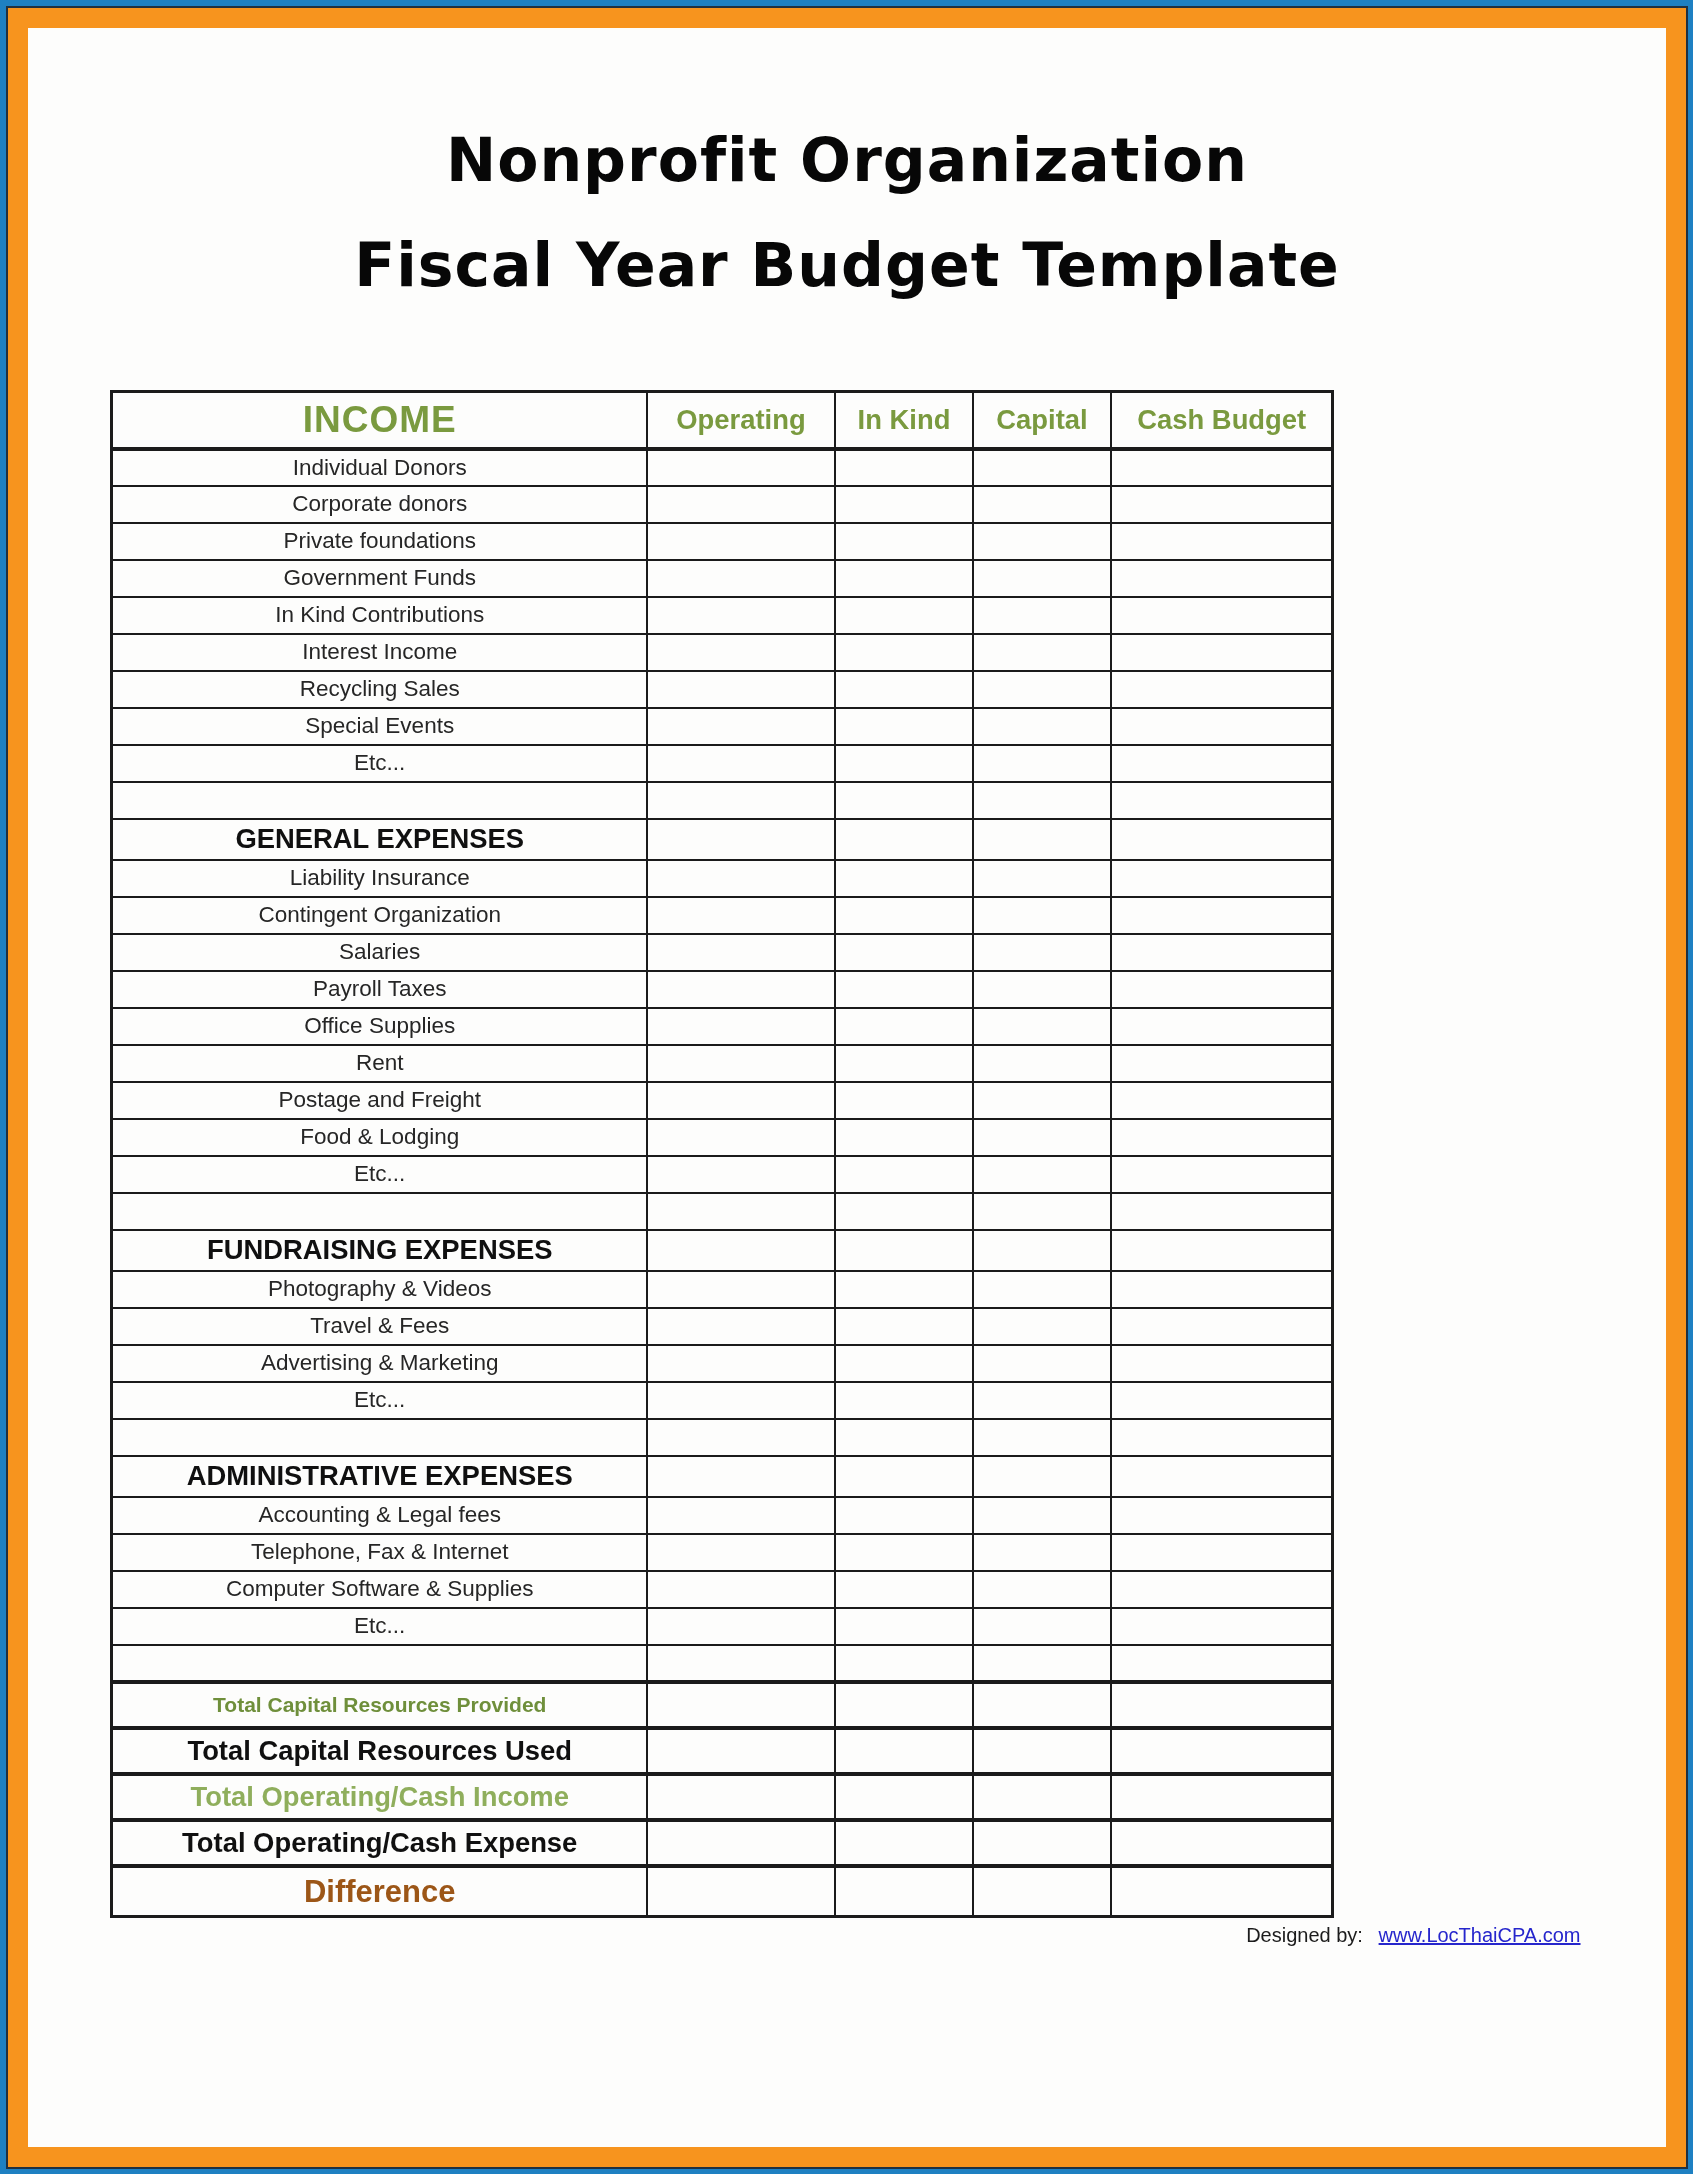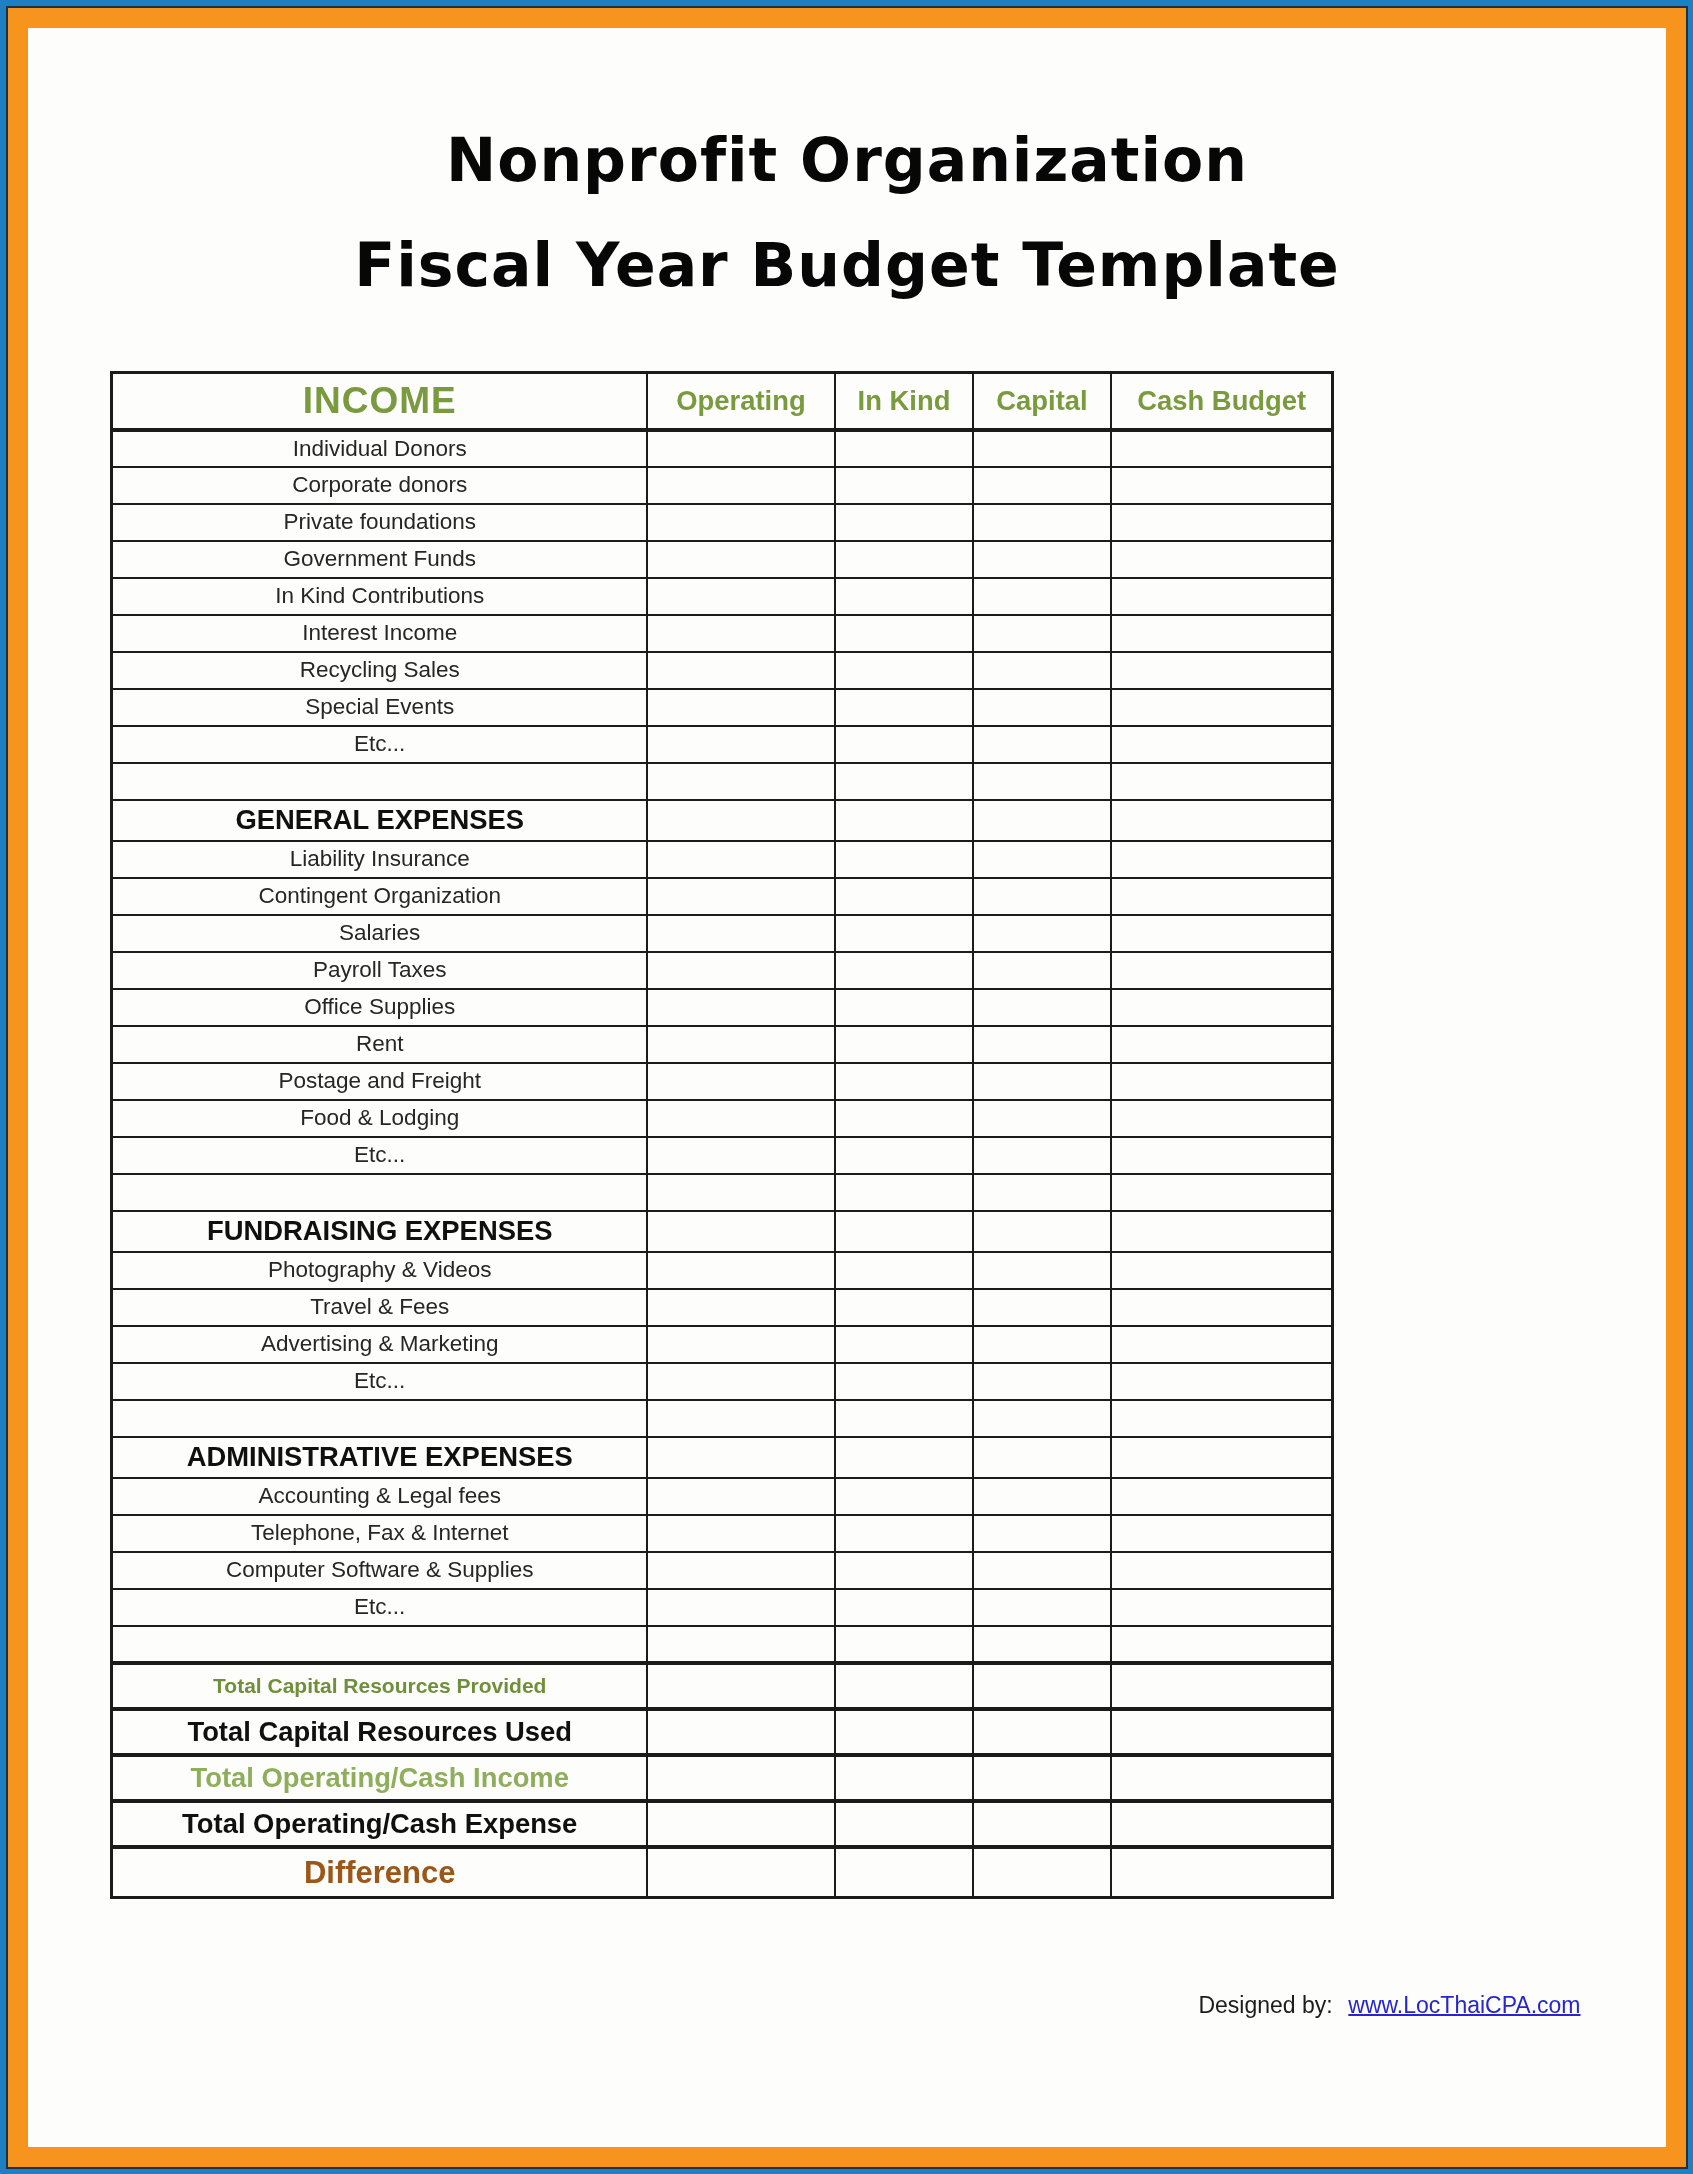--- a/index.html
+++ b/index.html
@@ -47,21 +47,21 @@
     font-family:"DejaVu Sans", sans-serif;
     font-weight:800;
     font-size:60px;
     letter-spacing:1px;
     line-height:1.0;
   }
   .title-line + .title-line{margin-top:45px;}
 
   table.budget{
     position:absolute;
-    left:82px;top:343px;
+    left:82px;top:362px;
     width:1221px;
     border-collapse:collapse;
     table-layout:fixed;
     border:3.9px solid var(--grid-black);
   }
   .budget th,.budget td{
     border:2.9px solid var(--grid-black);
     text-align:center;
     vertical-align:middle;
     padding:0 3.9px;
@@ -87,22 +87,22 @@
   .row-total_green .label-cell{font-size:21px;font-weight:bold;color:var(--total-green-dark);}
   .row-total_green_light .label-cell{font-size:27.4px;font-weight:bold;color:var(--total-green-light);}
   .row-total_black .label-cell{font-size:27.4px;font-weight:bold;color:#101010;}
   .row-difference .label-cell{font-size:31px;font-weight:bold;color:var(--difference-brown);}
 
   tr.row-total_green td,tr.row-total_black td,
   tr.row-total_green_light td,tr.row-difference td{border-top-width:4.9px;}
 
   .footer{
     position:absolute;
-    top:1964px;right:85px;
-    font-size:23px;
+    top:1896px;right:85px;
+    font-size:20px;
     color:#1c1c1c;
     white-space:nowrap;
   }
   .footer .designed-by{margin-right:15.7px;}
   .footer a{
     color:var(--link-blue);
     text-decoration:underline;
     text-decoration-thickness:2px;
   }
 </style>

